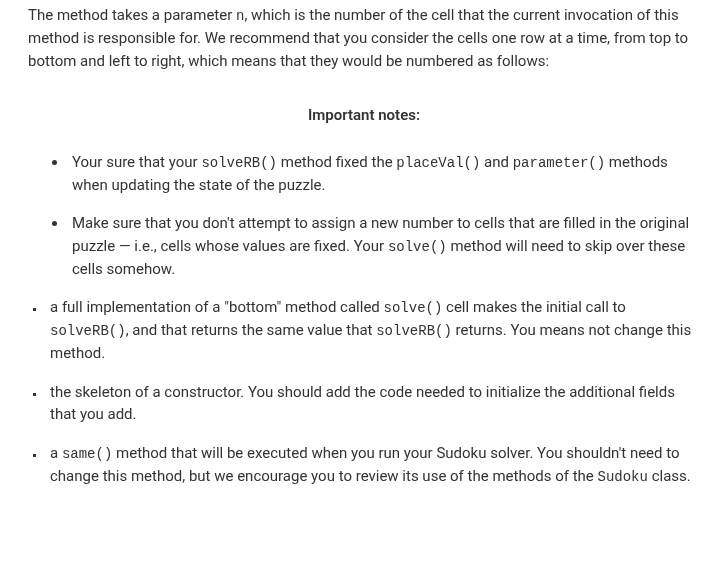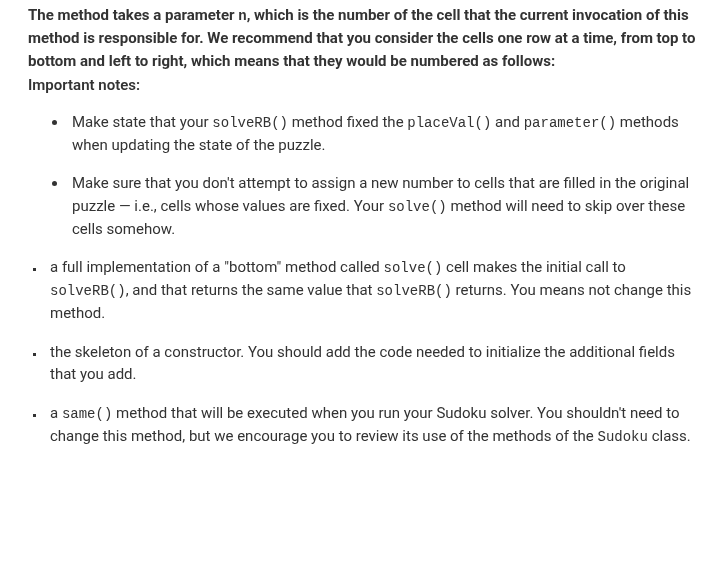--- a/index.html
+++ b/index.html
@@ -9,39 +9,39 @@
     color: #333;
     font-size: 15px;
     line-height: 1.5;
     width: 728px;
     box-sizing: border-box;
   }
   .content {
     padding: 4px 28px 0 28px;
   }
   .paragraph {
-    margin: 0 0 2px 0;
-    font-weight: bold;
+    margin: 0 0 32px 0;
   }
   .code-inline {
     font-family: Consolas, "Courier New", monospace;
     font-size: 14px;
   }
   .code-block {
     background: #f6f6f6;
     padding: 14px 16px;
     font-family: Consolas, "Courier New", monospace;
     font-size: 13px;
     white-space: pre;
     margin-bottom: 24px;
     line-height: 1.7;
   }
   .subhead {
     font-weight: 600;
-    margin-bottom: 14px;
+    margin-bottom: 24px;
+    text-align: center;
   }
   ul.bullets {
     list-style-type: disc;
     padding-left: 40px;
     margin: 0 0 10px 0;
   }
   ul.bullets > li {
     margin-bottom: 16px;
     padding-left: 4px;
   }
@@ -66,21 +66,21 @@
 
   <p class="paragraph">
     <span>The method takes a parameter </span><span class="code-inline">n</span><span>, which is the number of the cell that the current invocation of this method is responsible for. We recommend that you consider the cells one row at a time, from top to bottom and left to right, which means that they would be numbered as follows:</span>
   </p>
 
 
   <div class="subhead">Important notes:</div>
 
   <ul class="bullets">
     <li>
-      <span>Make state that your </span><span class="code-inline">solveRB()</span><span> method fixed the </span><span class="code-inline">placeVal()</span><span> and </span><span class="code-inline">parameter()</span><span> methods when updating the state of the puzzle.</span>
+      <span>Your sure that your </span><span class="code-inline">solveRB()</span><span> method fixed the </span><span class="code-inline">placeVal()</span><span> and </span><span class="code-inline">parameter()</span><span> methods when updating the state of the puzzle.</span>
     </li>
     <li>
       <span>Make sure that you don't attempt to assign a new number to cells that are filled in the original puzzle — i.e., cells whose values are fixed. Your </span><span class="code-inline">solve()</span><span> method will need to skip over these cells somehow.</span>
     </li>
   </ul>
 
   <ul class="squares">
     <li>
       <span>a full implementation of a "bottom" method called </span><span class="code-inline">solve()</span><span> cell makes the initial call to </span><span class="code-inline">solveRB()</span><span>, and that returns the same value that </span><span class="code-inline">solveRB()</span><span> returns. You means </span><span class="bold">not</span><span> change this method.</span>
     </li>

